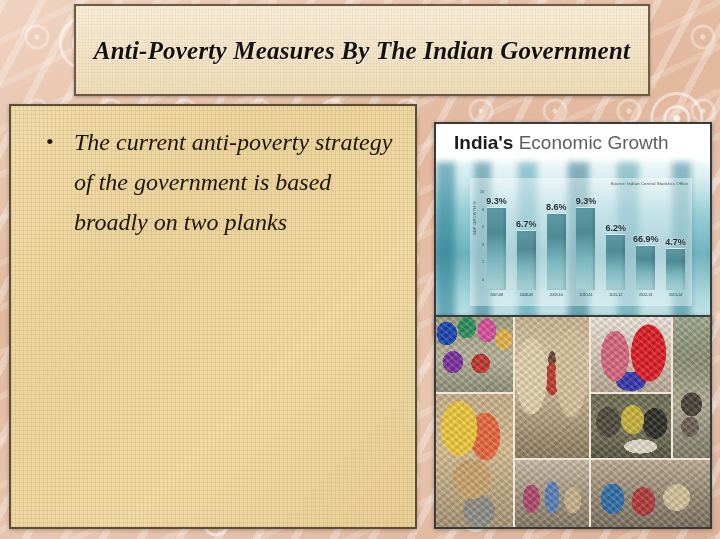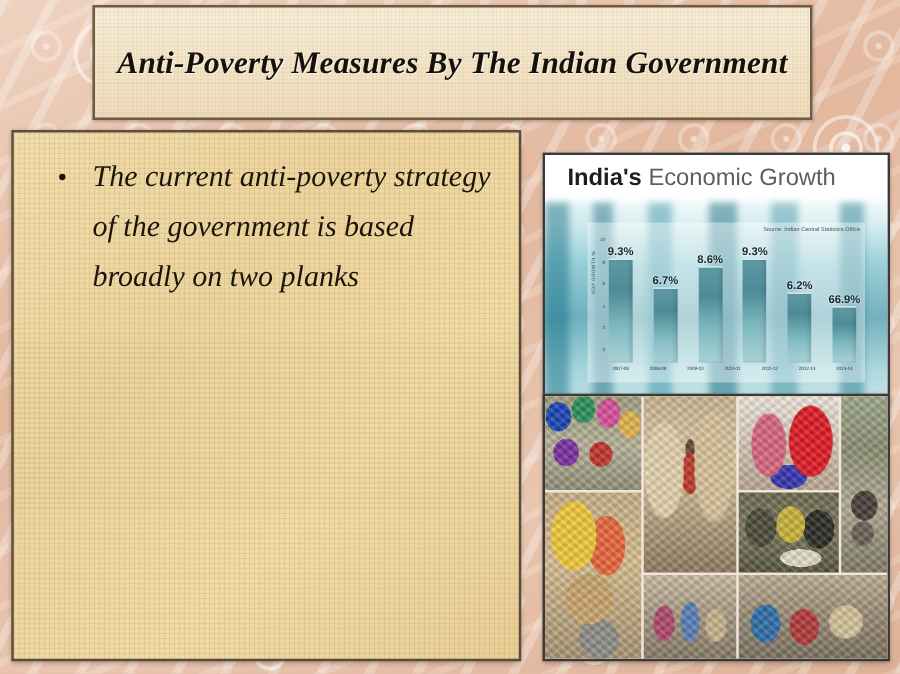--- a/index.html
+++ b/index.html
@@ -310,20 +310,24 @@
         <div class="bar-rect" style="height: 81.84%;"></div>
       </div>
       <div class="bar-col">
         <div class="bar-val">6.2%</div>
         <div class="bar-rect" style="height: 54.56%;"></div>
       </div>
       <div class="bar-col">
         <div class="bar-val">66.9%</div>
         <div class="bar-rect" style="height: 44%;"></div>
       </div>
+      <div class="bar-col">
+        <div class="bar-val">4.7%</div>
+        <div class="bar-rect" style="height: 41.36%;"></div>
+      </div>
     </div>
 
     <div id="x-labels">
       <span>2007-08</span>
       <span>2008-09</span>
       <span>2009-10</span>
       <span>2010-11</span>
       <span>2011-12</span>
       <span>2012-13</span>
       <span>2013-14</span>

